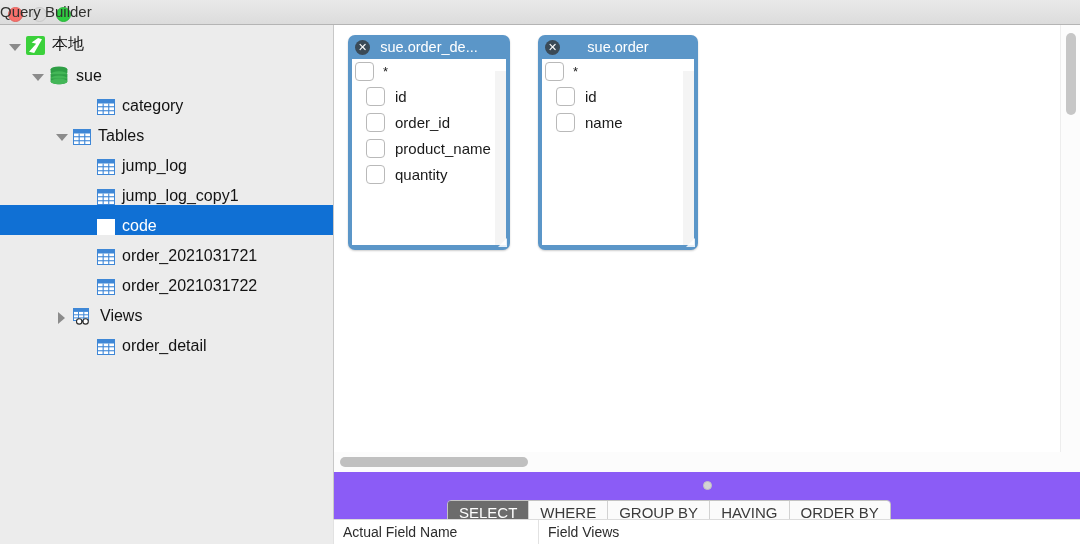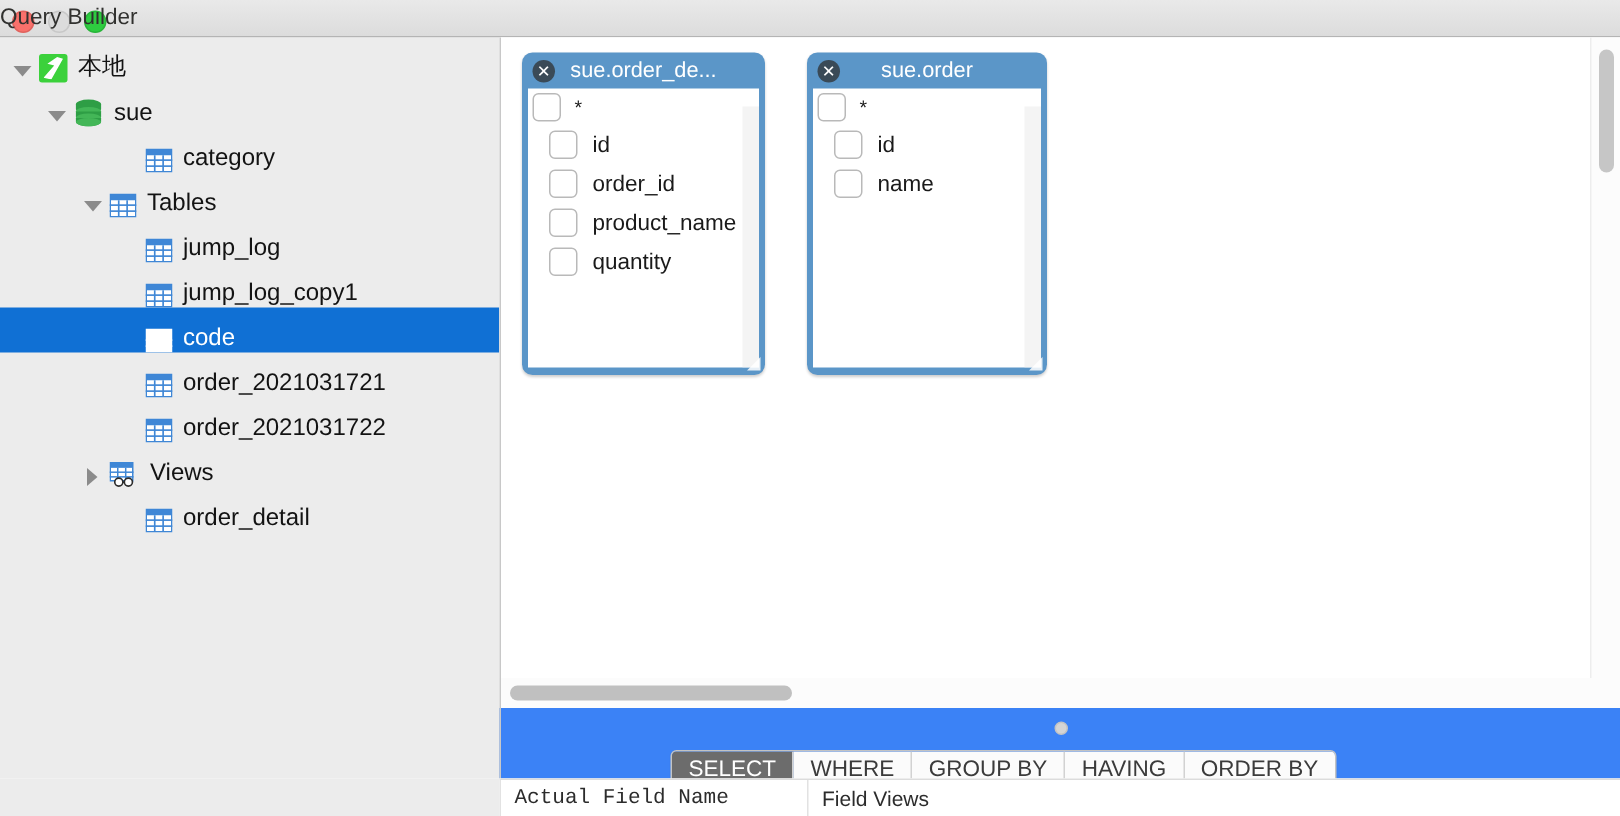--- a/index.html
+++ b/index.html
@@ -240,21 +240,21 @@
     border-left: 9px solid transparent;
     border-bottom: 9px solid #ffffff;
     opacity: 0.85;
   }
 
   
   .bottom {
     position: absolute;
     left: 0; top: 447px;
     width: 747px; height: 72px;
-    background: #3b82f6;
+    background: #8b5cf6;
     border-left: 1px solid #c8c8c8;
     box-sizing: border-box;
   }
   .grip-dot {
     position: absolute;
     left: 369px; top: 9px;
     width: 9px; height: 9px;
     border-radius: 50%;
     background: #d4d4d4;
     border: 1px solid #c3c3c3;
@@ -557,18 +557,18 @@
           <div class="tab">GROUP BY</div>
           <div class="tab">HAVING</div>
           <div class="tab">ORDER BY</div>
         </div>
     </div>
   </div>
 
   <div class="grid">
     <div class="grid-left-fill"></div>
     <div class="grid-head" id="grid-head">
-        <div class="gh-cell" style="left: 0px; width: 205px; font-family: Liberation Mono, monospace;">Actual Field Name</div>
+        <div class="gh-cell" style="left: 0px; width: 205px;">Actual Field Name</div>
         <div class="gh-cell" style="left: 205px; width: 517px;">Field Views</div>
       </div>
   </div>
 
 </div>
 
 </body></html>

